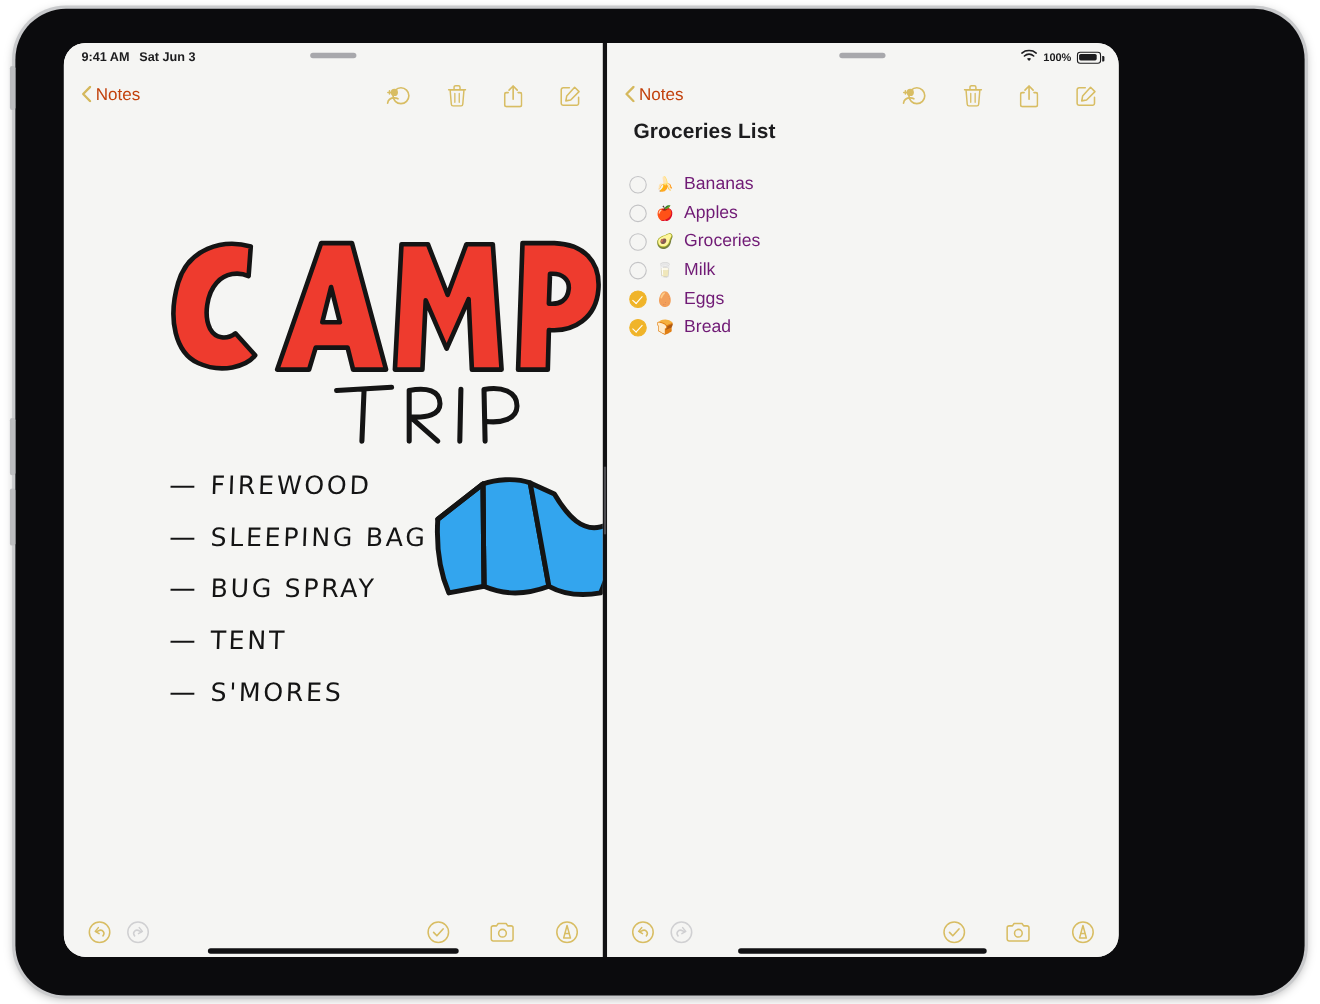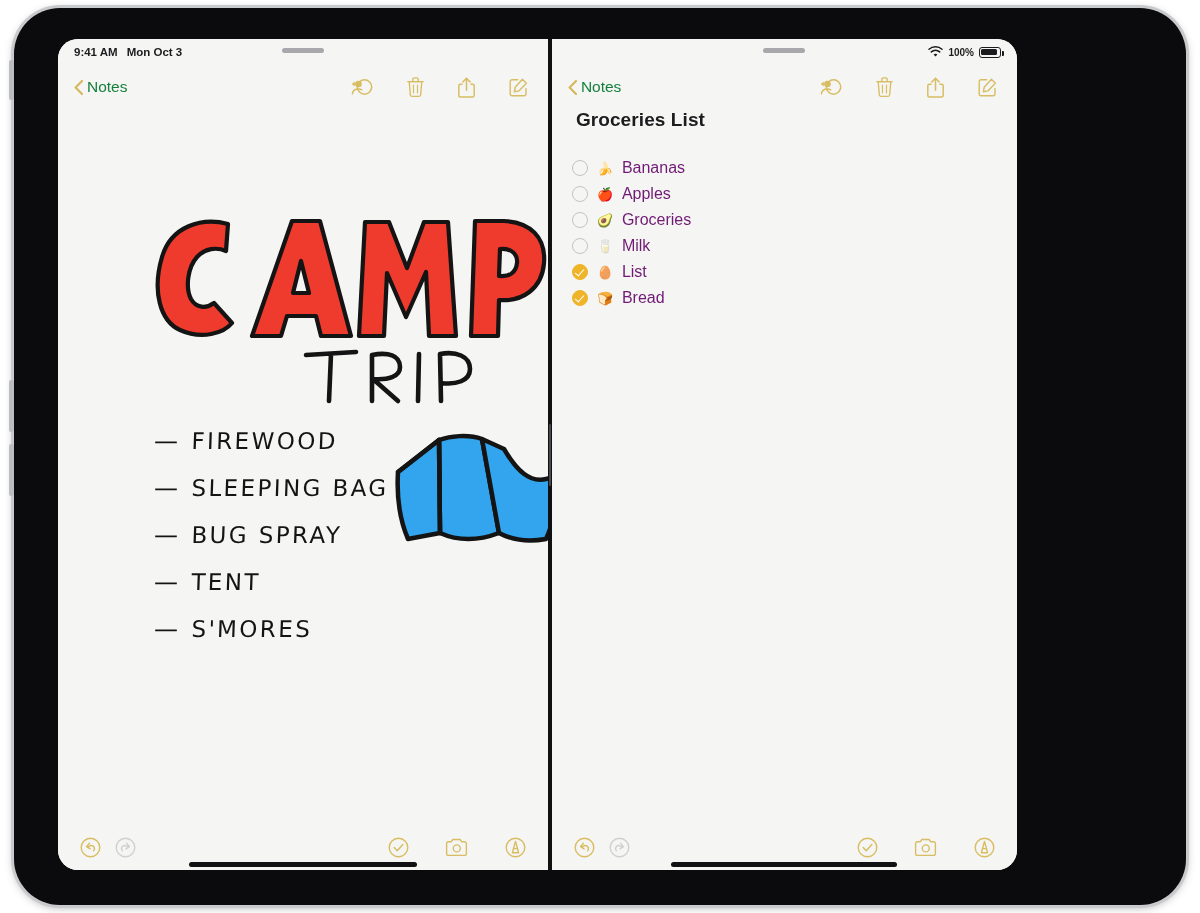--- a/index.html
+++ b/index.html
@@ -91,22 +91,22 @@
     width: 16px; background: #1c1c1e; border-radius: 1.5px; display:block;
   }
 
   
   .nav-bar {
     height: 44px; flex: 0 0 44px;
     display: flex; align-items: center;
     padding: 0 20px 0 16px;
   }
   .back-button {
-    display: flex; align-items: center; gap: 4px;
-    color: #15803d; font-size: 15.5px; cursor: pointer;
+    display: flex; gap: 4px;
+    color: #c2410c; font-size: 15.5px; cursor: pointer;
   }
   .nav-actions { margin-left: auto; display: flex; align-items: center; gap: 34px; }
   .nav-icon { cursor: pointer; line-height: 0; }
   .nav-icon svg { display: block; }
 
   
   .note-body { flex: 1 1 auto; position: relative; overflow: hidden; }
 
   
   #camp-title-svg { position: absolute; left: 86px; top: 96px; }
@@ -175,21 +175,21 @@
   <div class="side-btn" id="button-volume-up"></div>
   <div class="side-btn" id="button-volume-down"></div>
 
   <div id="screen">
 
     <div class="pane" id="pane-left">
 
       <div class="status-bar">
         <div class="status-left">
           <span>9:41 AM</span>
-          <span>Mon Oct 3</span>
+          <span>Sat Jun 3</span>
         </div>
         <div class="drag-handle"></div>
       </div>
 
       <div class="nav-bar">
         <div class="back-button">
           <svg width="9" height="15" viewBox="0 0 9 15">
             <path d="M8 1 L1.6 7.5 L8 14" stroke="#d5b85c" stroke-width="2.1" fill="none" stroke-linecap="round" stroke-linejoin="round"></path>
           </svg>
           <span>Notes</span>
@@ -414,21 +414,21 @@
             <span class="item-label">Groceries</span>
           </div>
           <div class="checklist-row">
             <span class="checkbox"></span>
             <span class="item-emoji">🥛</span>
             <span class="item-label">Milk</span>
           </div>
           <div class="checklist-row">
             <span class="checkbox checked"></span>
             <span class="item-emoji">🥚</span>
-            <span class="item-label">List</span>
+            <span class="item-label">Eggs</span>
           </div>
           <div class="checklist-row">
             <span class="checkbox checked"></span>
             <span class="item-emoji">🍞</span>
             <span class="item-label">Bread</span>
           </div>
         </div>
       </div>
 
       <div class="bottom-bar">

